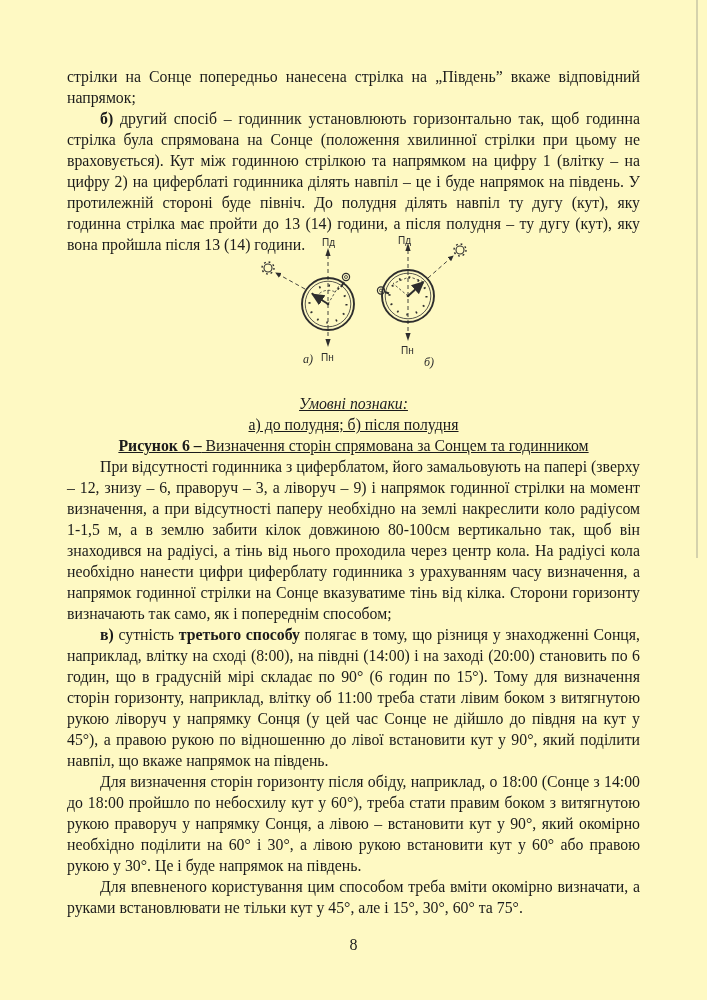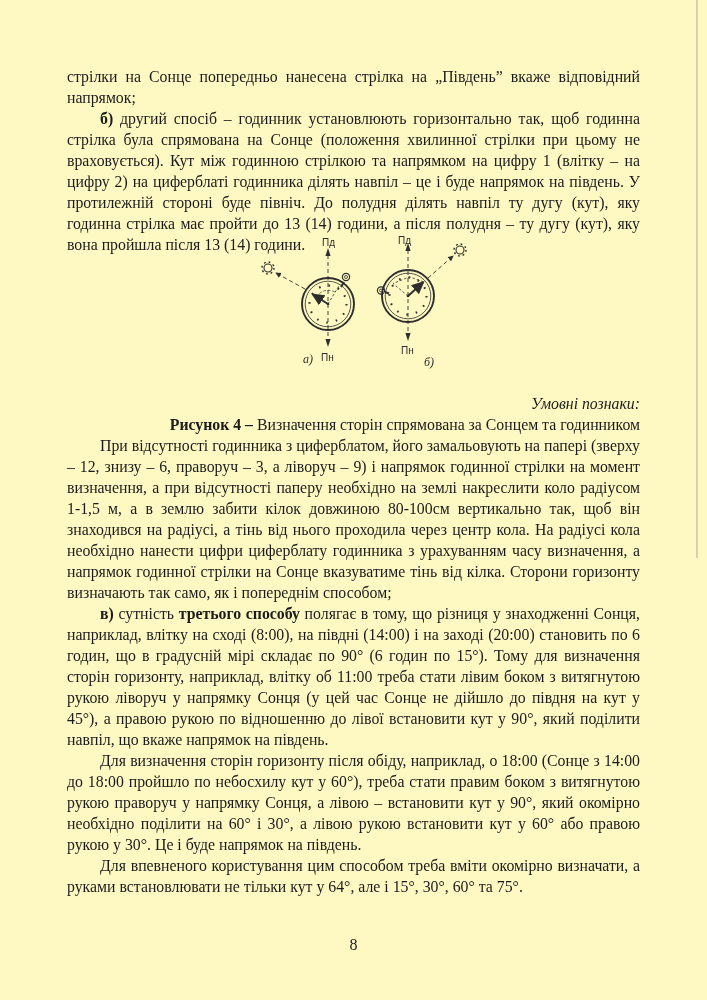--- a/index.html
+++ b/index.html
@@ -11,21 +11,21 @@
   .content p{
     margin:0;text-align:justify;text-indent:33px;
     font-size:15.8px;line-height:21px;
   }
   .content p.noindent{text-indent:0;}
   .content p.gap-top{margin-top:0;}
   b{font-weight:700;}
   figure{margin:16px;}
   .figure-wrap{margin-top:-20px;height:142px;}
   .figure-wrap svg{display:block;}
-  .caption{margin-top:10px;text-align:right;font-size:15.8px;line-height:21px;}
+  .caption{margin-top:10px;text-align:center;font-size:15.8px;line-height:21px;text-decoration:underline;}
   .caption .legend-title{font-style:italic;}
   .page-number{
     position:absolute;left:0;top:936px;width:707px;text-align:center;
     font-size:16px;color:#1b1b1b;
   }
   .scan-edge-line{
     position:absolute;right:9px;top:0;width:2px;height:558px;
     background:rgba(120,120,120,0.30);
   }
   svg .lbl{font-family:"Liberation Sans", sans-serif;font-size:10px;fill:#2e2e2e;}
@@ -113,27 +113,28 @@
           <circle cx="325" cy="61" r="1.3" fill="#2e2e2e" stroke="none"></circle>
         </g>
         <text class="lbl" x="315" y="9">Пд</text>
         <text class="lbl" x="318" y="119">Пн</text>
         <text class="lbl-it" x="341" y="131">б)</text>
       </svg>
     </figure>
 
     <div class="caption">
       <div class="legend-title">Умовні познаки:</div>
-      <div><b>Рисунок 4 –</b><span> Визначення сторін спрямована за Сонцем та годинником</span></div>
+      <div>а) до полудня; б) після полудня</div>
+      <div><b>Рисунок 6 –</b><span> Визначення сторін спрямована за Сонцем та годинником</span></div>
     </div>
 
     <p class="gap-top">При відсутності годинника з циферблатом, його замальовують на папері (зверху – 12, знизу – 6, праворуч – 3, а ліворуч – 9) і напрямок годинної стрілки на момент визначення, а при відсутності паперу необхідно на землі накреслити коло радіусом 1-1,5 м, а в землю забити кілок довжиною 80-100см вертикально так, щоб він знаходився на радіусі, а тінь від нього проходила через центр кола. На радіусі кола необхідно нанести цифри циферблату годинника з урахуванням часу визначення, а напрямок годинної стрілки на Сонце вказуватиме тінь від кілка. Сторони горизонту визначають так само, як і попереднім способом;</p>
 
     <p><b>в)</b><span> сутність </span><b>третього способу</b><span> полягає в тому, що різниця у знаходженні Сонця, наприклад, влітку на сході (8:00), на півдні (14:00) і на заході (20:00) становить по 6 годин, що в градусній мірі складає по 90° (6 годин по 15°). Тому для визначення сторін горизонту, наприклад, влітку об 11:00 треба стати лівим боком з витягнутою рукою ліворуч у напрямку Сонця (у цей час Сонце не дійшло до півдня на кут у 45°), а правою рукою по відношенню до лівої встановити кут у 90°, який поділити навпіл, що вкаже напрямок на південь.</span></p>
 
     <p>Для визначення сторін горизонту після обіду, наприклад, о 18:00 (Сонце з 14:00 до 18:00 пройшло по небосхилу кут у 60°), треба стати правим боком з витягнутою рукою праворуч у напрямку Сонця, а лівою – встановити кут у 90°, який окомірно необхідно поділити на 60° і 30°, а лівою рукою встановити кут у 60° або правою рукою у 30°. Це і буде напрямок на південь.</p>
 
-    <p>Для впевненого користування цим способом треба вміти окомірно визначати, а руками встановлювати не тільки кут у 64°, але і 15°, 30°, 60° та 75°.</p>
+    <p>Для впевненого користування цим способом треба вміти окомірно визначати, а руками встановлювати не тільки кут у 45°, але і 15°, 30°, 60° та 75°.</p>
 
   </div>
 
   <div class="page-number">8</div>
 </div>
 
 </body></html>

